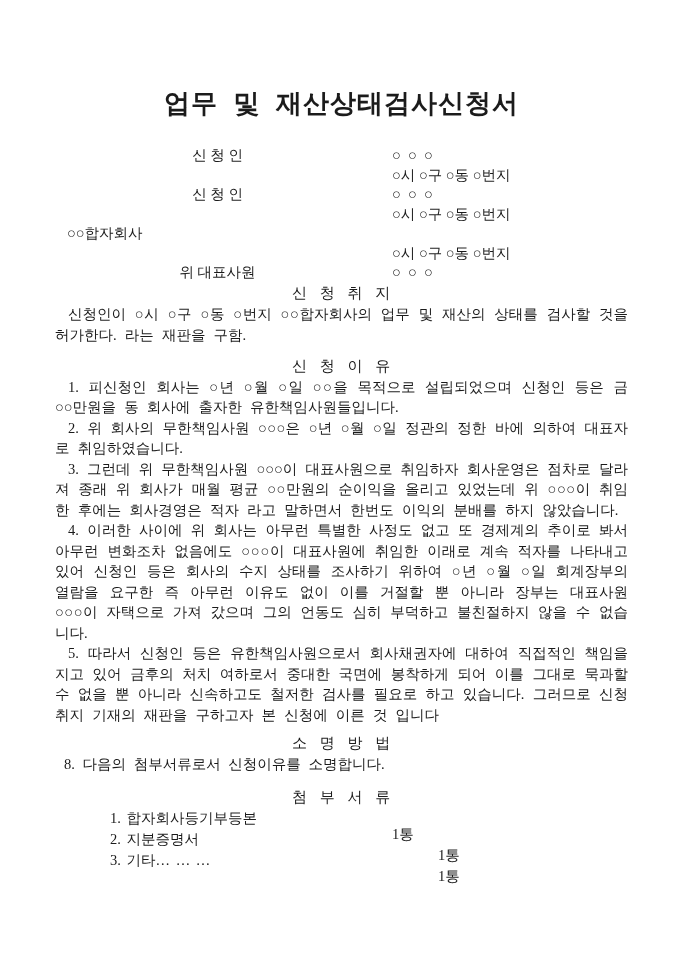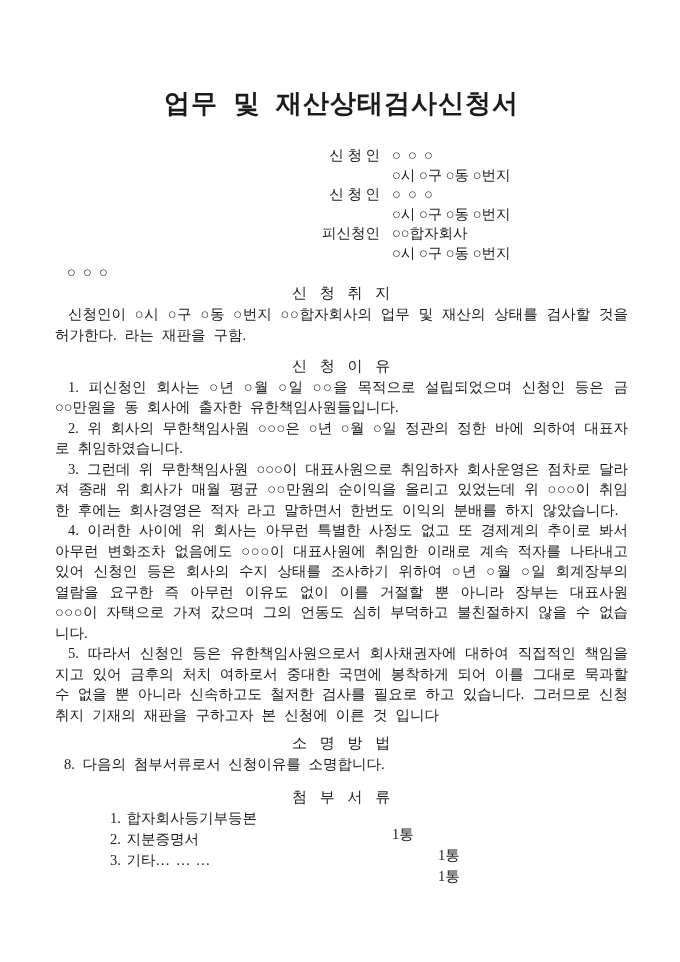--- a/index.html
+++ b/index.html
@@ -25,21 +25,21 @@
     word-spacing: 8px;
   }
   .party-block {
     margin-top: 24px;
     font-size: 14.5px;
     line-height: 19.5px;
   }
   .party-row { display: flex; }
   .party-label {
     width: 325px;
-    text-align: right;
+    text-align: center;
     white-space: pre;
     flex: 0 0 auto;
   }
   .party-value {
     margin-left: 12px;
     white-space: pre;
   }
   .section-heading {
     margin: 0;
     text-align: center;
@@ -97,28 +97,28 @@
     </div>
     <div class="party-row">
       <span class="party-label">신 청 인</span>
       <span class="party-value">○  ○  ○</span>
     </div>
     <div class="party-row">
       <span class="party-label"></span>
       <span class="party-value">○시 ○구 ○동 ○번지</span>
     </div>
     <div class="party-row">
-      <span class="party-label">피신청인</span>
       <span class="party-value">○○합자회사</span>
     </div>
     <div class="party-row">
       <span class="party-label"></span>
       <span class="party-value">○시 ○구 ○동 ○번지</span>
     </div>
     <div class="party-row">
+      <span class="party-label">위 대표사원</span>
       <span class="party-value">○  ○  ○</span>
     </div>
   </div>
 
   <h2 class="section-heading h-purpose">신 청 취 지</h2>
   <p class="body-text">신청인이 ○시 ○구 ○동 ○번지 ○○합자회사의 업무 및 재산의 상태를 검사할 것을 허가한다. 라는 재판을 구함.</p>
 
   <h2 class="section-heading h-reasons">신 청 이 유</h2>
   <p class="body-text reason-paragraph">1. 피신청인 회사는 ○년 ○월 ○일 ○○을 목적으로 설립되었으며 신청인 등은 금 ○○만원을 동 회사에 출자한 유한책임사원들입니다.</p>
   <p class="body-text reason-paragraph">2. 위 회사의 무한책임사원 ○○○은 ○년 ○월 ○일 정관의 정한 바에 의하여 대표자로 취임하였습니다.</p>

